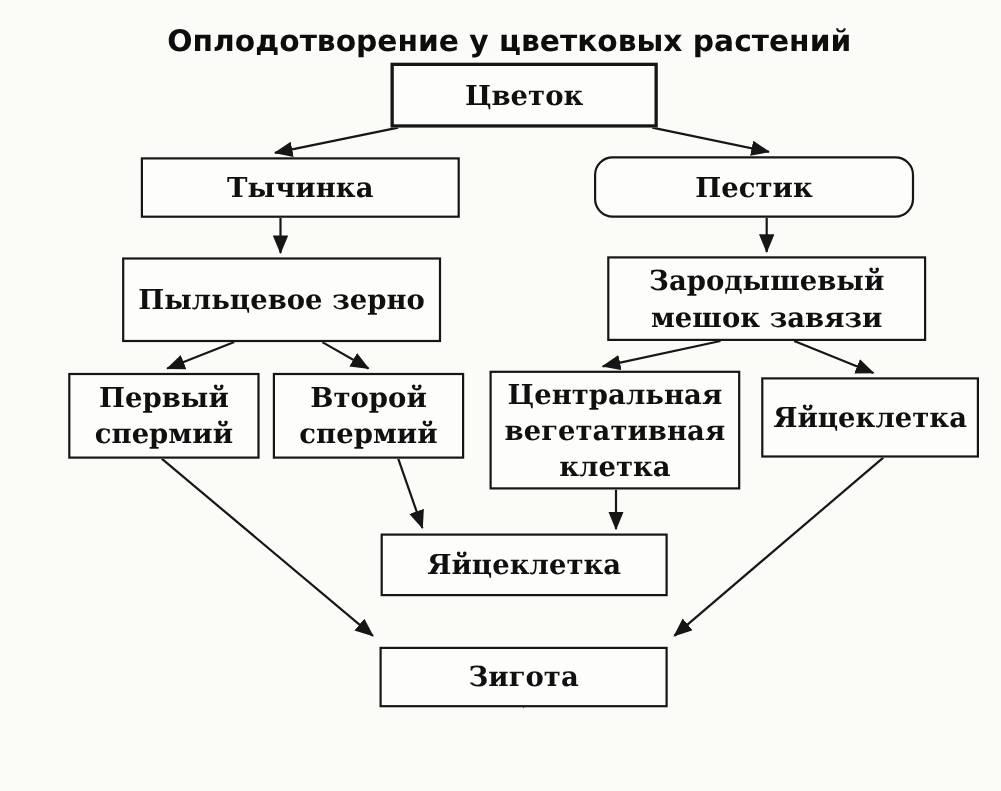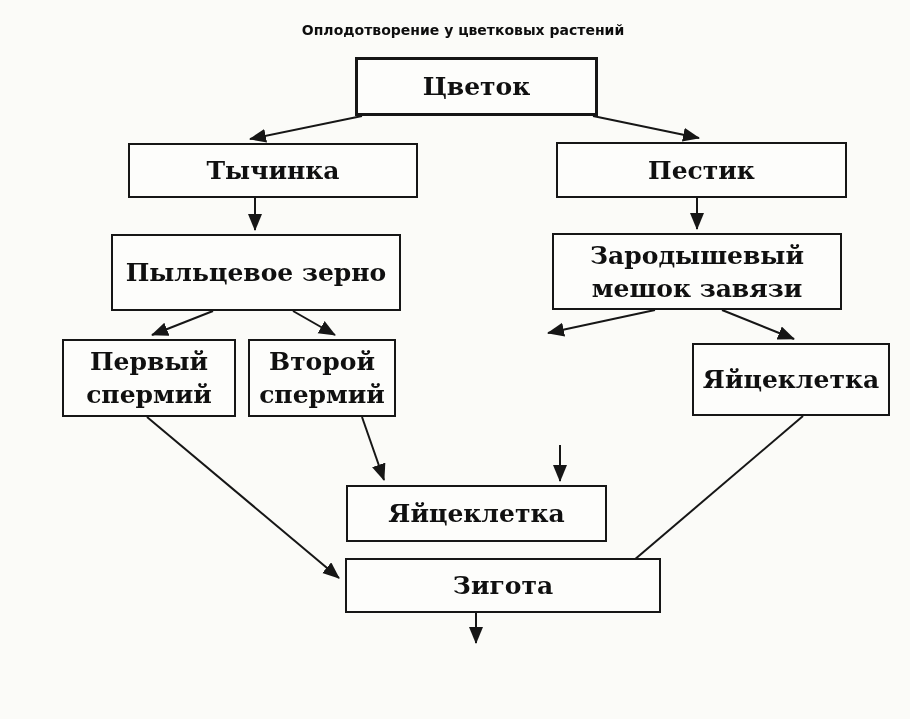--- a/index.html
+++ b/index.html
@@ -19,21 +19,21 @@
   .title {
     position: absolute;
     top: 22px;
     left: 0;
     width: 100%;
     padding-left: 16px;
     box-sizing: border-box;
     text-align: center;
     font-family: "DejaVu Sans", "Liberation Sans", sans-serif;
     font-weight: bold;
-    font-size: 14px;
+    font-size: 27px;
     letter-spacing: 0px;
     color: #0d0d0d;
   }
   .node {
     position: absolute;
     box-sizing: border-box;
     border: 2px solid #161616;
     background: #fdfdfb;
     display: flex;
     align-items: center;
@@ -90,50 +90,55 @@
   </svg>
 
   <div class="node thick" style="left:355px; top:57px; width:243px; height:59px;">
     <span class="lbl">Цветок</span>
   </div>
 
   <div class="node" style="left:128px; top:143px; width:290px; height:55px;">
     <span class="lbl">Тычинка</span>
   </div>
 
-  <div class="node" style="left:556px; top:142px; width:291px; height:56px;">
+  <div class="node" style="left:540px; top:142px; width:291px; height:56px;border-radius:17px;">
     <span class="lbl">Пестик</span>
   </div>
 
   <div class="node" style="left:552px; top:233px; width:290px; height:77px;">
     <span class="lbl">Зародышевый
 мешок завязи</span>
   </div>
 
   <div class="node" style="left:111px; top:234px; width:290px; height:77px;">
     <span class="lbl">Пыльцевое зерно</span>
   </div>
 
   <div class="node" style="left:62px; top:339px; width:174px; height:78px;">
     <span class="lbl">Первый
 спермий</span>
   </div>
 
-  <div class="node" style="left:248px; top:339px; width:148px; height:78px;">
+  <div class="node" style="left:248px; top:339px; width:174px; height:78px;">
     <span class="lbl">Второй
 спермий</span>
   </div>
 
+  <div class="node" style="left:445px; top:337px; width:228px; height:108px;">
+    <span class="lbl">Центральная
+вегетативная
+клетка</span>
+  </div>
 
   <div class="node" style="left:692px; top:343px; width:198px; height:73px;">
     <span class="lbl">Яйцеклетка</span>
   </div>
 
   <div class="node" style="left:346px; top:485px; width:261px; height:57px;">
     <span class="lbl">Яйцеклетка</span>
   </div>
 
-  <div class="node" style="left:345px; top:558px; width:316px; height:55px;">
+  <div class="node" style="left:345px; top:588px; width:262px; height:55px;">
     <span class="lbl">Зигота</span>
   </div>
 
 
 </div>
 
 </body></html>

